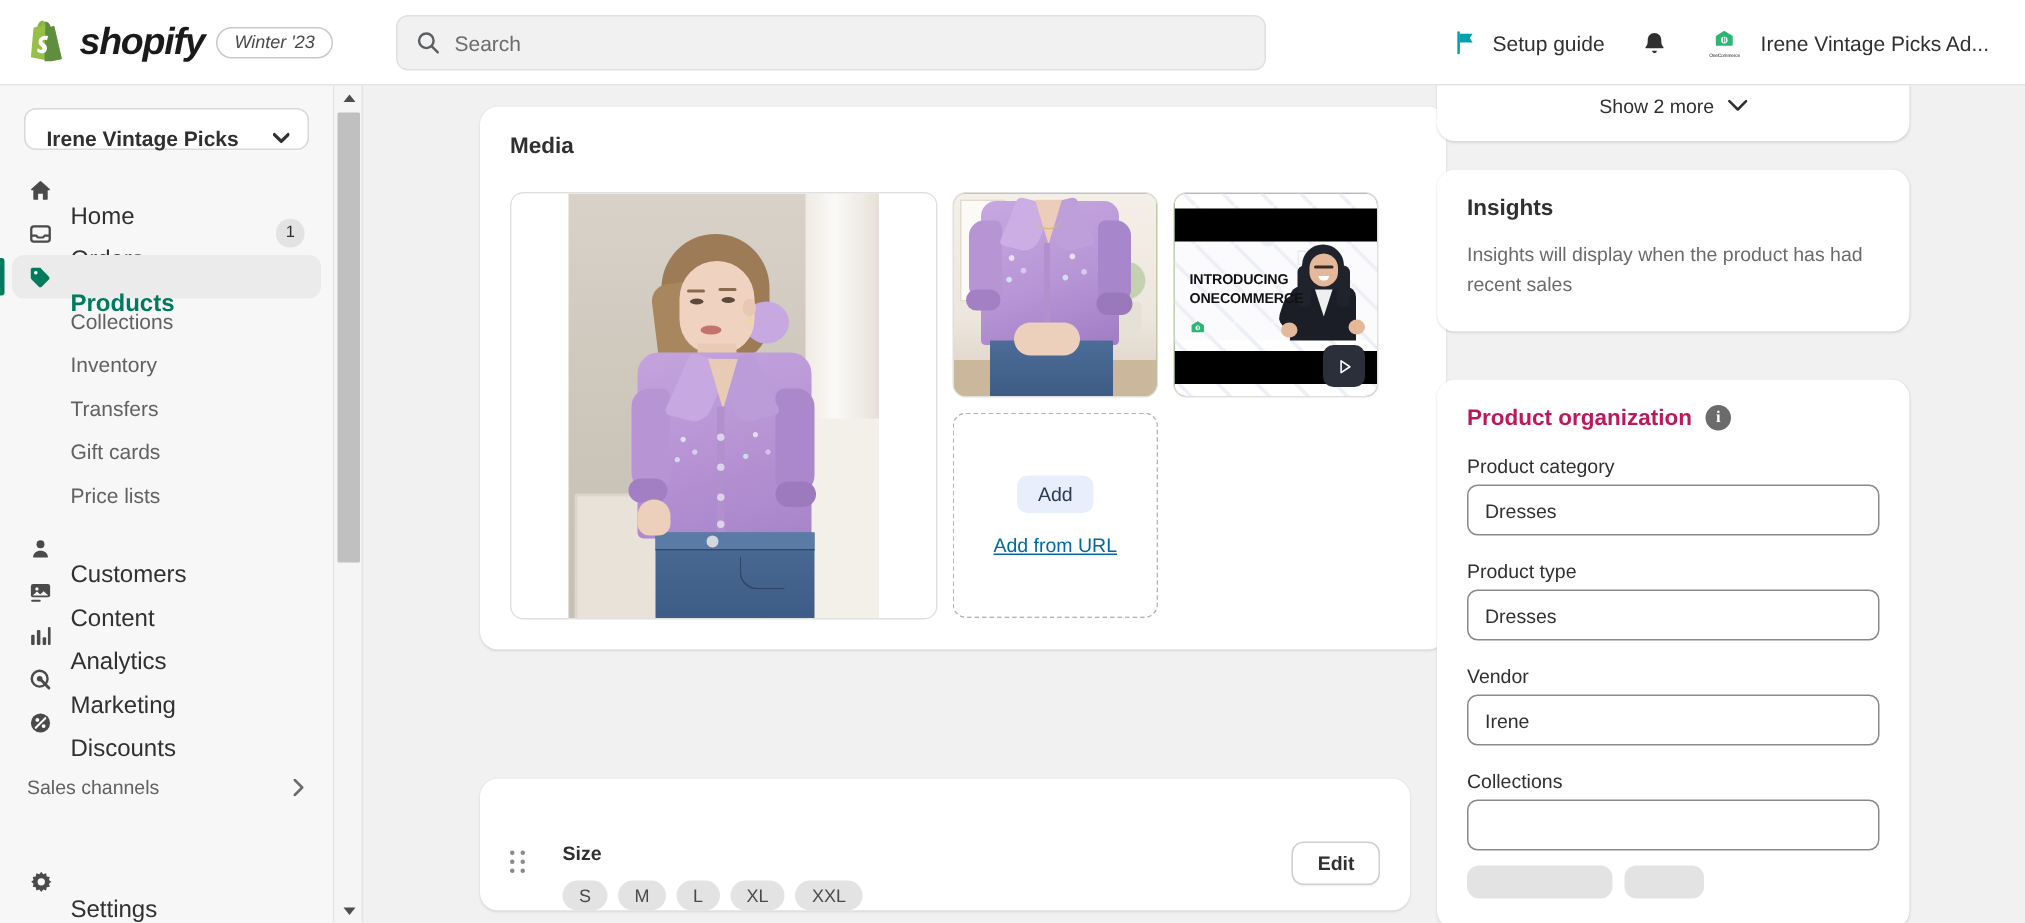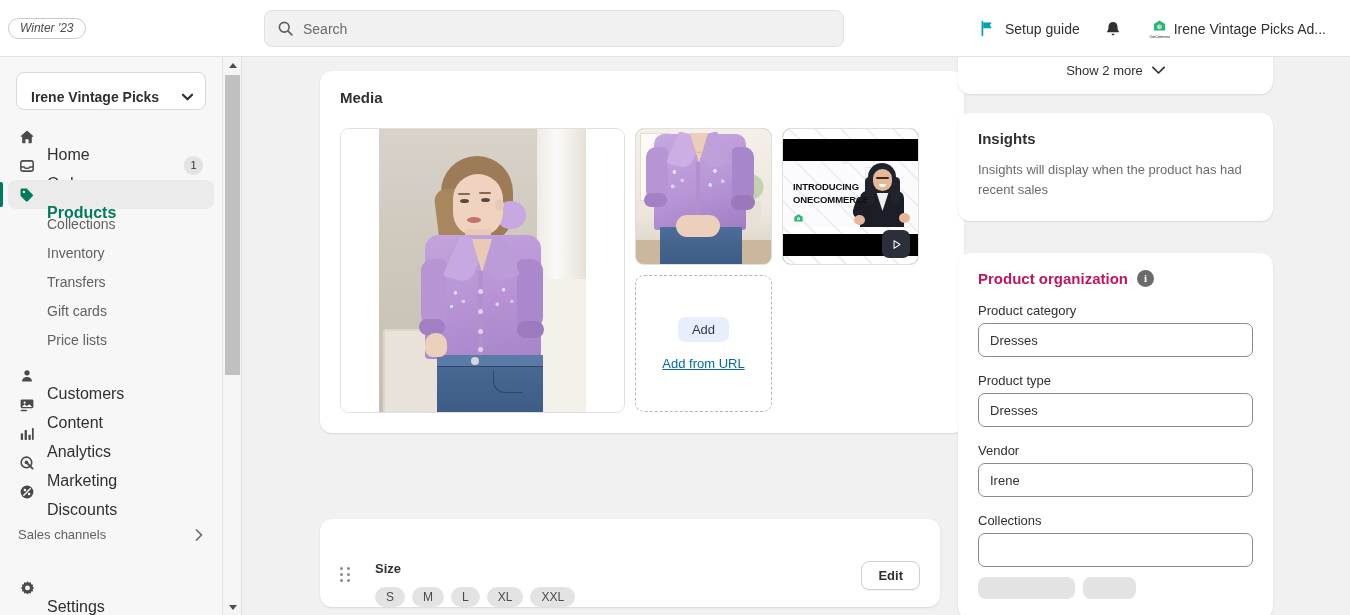--- a/index.html
+++ b/index.html
@@ -38,40 +38,40 @@
     background: #f1f1f1; border: 1px solid #e0e0e0;
     border-radius: 8px;
     display: flex; align-items: center; padding-left: 12px; gap: 9px;
   }
   .search-ph { font-size: 14px; color: #6b6b6b; }
   .top-right { position: absolute; right: 14px; top: 0; height: 57px; display: flex; align-items: center; gap: 4px; }
   .setup-guide { display: flex; align-items: center; gap: 9px; padding: 7px 10px; border-radius: 8px; cursor: pointer; }
   .setup-guide span { font-size: 14px; color: #303030; }
   .bell-btn { padding: 7px 10px; border-radius: 8px; cursor: pointer; display: flex; align-items: center; }
   .account {
-    display: flex; align-items: center; gap: 0;
+    display: flex; align-items: center; gap: 10px;
     padding: 5px 10px; border-radius: 8px; cursor: pointer;
   }
   .account-avatar {
     width: 28px; height: 26px; border-radius: 4px; background: #fff;
     display: flex; flex-direction: column; align-items: center; justify-content: center;
   }
   .oc-label { font-size: 3.2px; color: #1f1f1f; letter-spacing: -0.1px; margin-top: 1px; }
   .account-name { font-size: 14px; color: #303030; max-width: 165px; overflow: hidden; white-space: nowrap; }
 
   
   .sidebar {
     position: absolute; left: 0; top: 57px;
     width: 223px; height: 558px;
     background: #f7f7f7;
     border-right: 1px solid #e3e3e3;
     padding-top: 15px;
   }
   .store-switch {
-    margin: 0 16px 12px; height: 38px;
+    margin: 0 16px 12px; height: 28px;
     background: #fff; border: 1px solid #d9d9d9; border-radius: 8px;
     display: flex; align-items: center; justify-content: space-between;
     padding: 12px 12px 0 14px; cursor: pointer;
   }
   .store-switch span { font-size: 14px; font-weight: bold; color: #303030; }
   .nav-item {
     display: flex; align-items: center; height: 29px;
     margin: 0 8px; padding-left: 10px; border-radius: 8px;
     position: relative; cursor: pointer; gap: 11px;
   }
@@ -307,20 +307,29 @@
     padding: 0 11px; font-size: 13px; color: #303030;
     font-family: "Liberation Sans", sans-serif;
   }
   .tag-row { display: flex; gap: 8px; margin-top: 10px; }
   .tag-chip { background: #e3e3e3; border-radius: 8px; height: 22px; cursor: pointer; }
 </style>
 </head>
 <body>
 
 <div class="topbar">
+  <div class="logo-wrap">
+    <svg class="shopify-bag" viewBox="0 0 36 40">
+      <path d="M26 6c-.3-.2-.8-.1-1 0l-2 .6C22.4 4.4 21 2 18.4 2c-.2 0-.4 0-.6.1C17.2 1.3 16.4 1 15.7 1c-2.8 0-4.2 3.5-4.6 5.3l-2.5.8c-.8.2-.8.3-.9 1L5.5 33.6 23.6 37l9.4-2L26.3 6.3c0-.1-.1-.2-.3-.3z" fill="#95BF47"></path>
+      <path d="M26 6c-.3-.2-.8-.1-1 0l-2 .6C22.4 4.4 21 2 18.4 2L17.6 37 23.6 37l9.4-2L26.3 6.3c0-.1-.1-.2-.3-.3z" fill="#5E8E3E"></path>
+      <path d="M20.8 15.2l-1.1 3.3s-1-.5-2.2-.5c-1.8 0-1.9 1.1-1.9 1.4 0 1.6 4.2 2.2 4.2 6 0 2.9-1.9 4.8-4.4 4.8-3 0-4.6-1.9-4.6-1.9l.8-2.7s1.6 1.4 2.9 1.4c.9 0 1.2-.7 1.2-1.2 0-2.1-3.4-2.2-3.4-5.6 0-2.9 2-5.7 6.3-5.7 1.6 0 2.2.5 2.2.5z" fill="#fff"></path>
+      <path d="M17.9 2.2c.3.3.5 1 .6 2l-2.6.8c.5-1.9 1.4-2.8 2-2.8zm-2.2-1c-.7 0-1.5.5-2 1.6-.5 1.1-.9 2.6-1.1 3.7l2-.6c.3-1.9 1-3.7 2-4.6-.3-.1-.6-.1-.9-.1z" fill="#5E8E3E" opacity=".35"></path>
+    </svg>
+    <span class="wordmark">shopify</span>
+  </div>
   <div class="season-badge">Winter '23</div>
 
   <div class="search-box">
     <svg width="17" height="17" viewBox="0 0 20 20">
       <circle cx="8.5" cy="8.5" r="5.7" fill="none" stroke="#5c5f62" stroke-width="1.9"></circle>
       <line x1="12.8" y1="12.8" x2="17.5" y2="17.5" stroke="#5c5f62" stroke-width="1.9" stroke-linecap="round"></line>
     </svg>
     <span class="search-ph">Search</span>
   </div>
 

